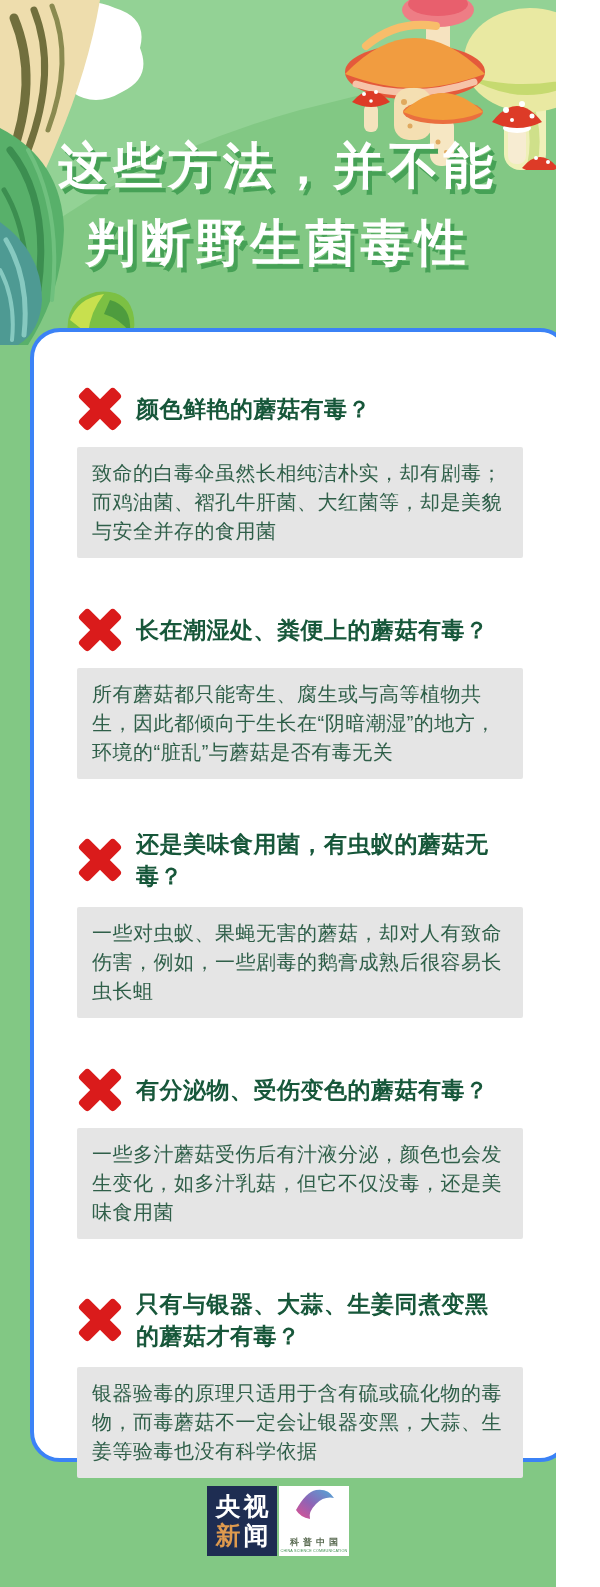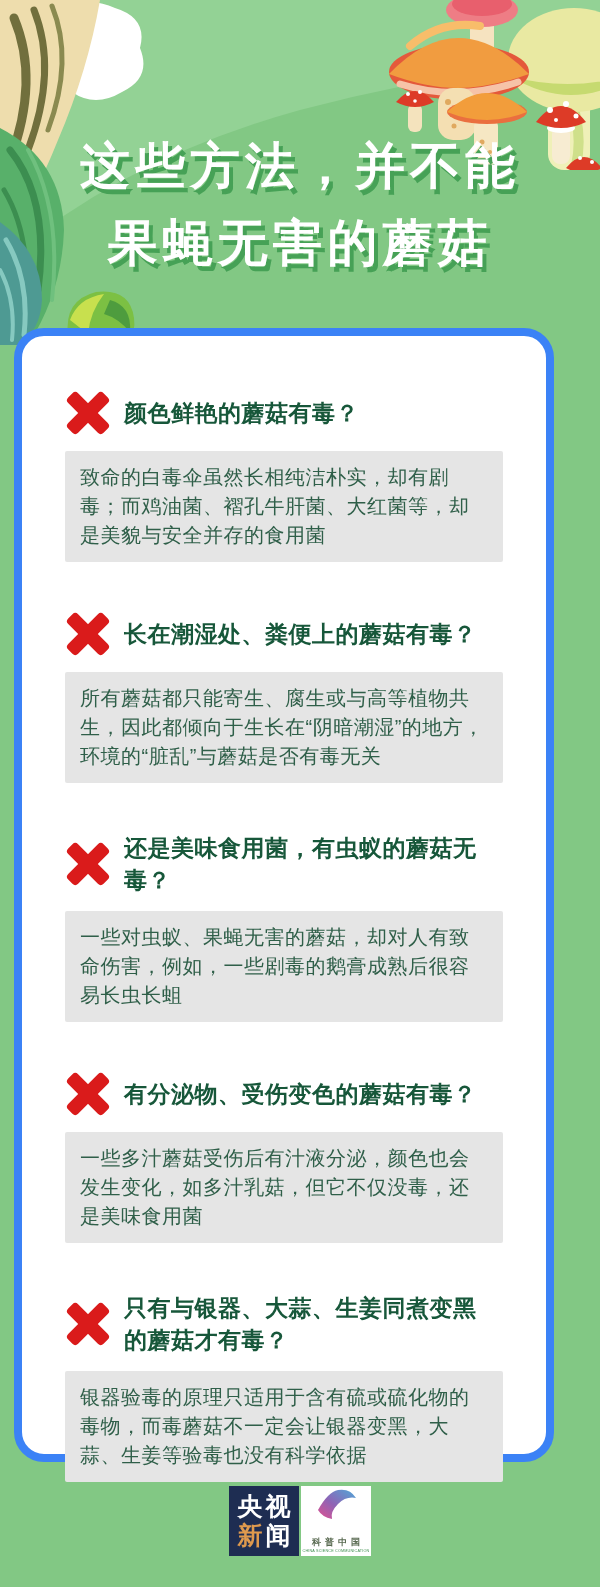--- a/index.html
+++ b/index.html
@@ -1,19 +1,19 @@
 <!DOCTYPE html>
 <html><head>
 <meta charset="utf-8">
 <style>
   html,body{margin:0;padding:0;}
   body{font-family:"Liberation Sans", sans-serif;}
   #poster{
     position:relative;
-    width:600px;
+    width:556px;
     height:1587px;
     background:#82c884;
     overflow:hidden;
   }
   .bg-band{position:absolute;top:0;left:0;z-index:0;}
   .landscape{position:absolute;top:0;left:0;z-index:1;}
   .mushrooms{position:absolute;top:0;right:0;z-index:1;}
 
   .title{
     position:absolute;
@@ -23,25 +23,25 @@
     color:#ffffff;
     font-size:50px;
     font-weight:bold;
     line-height:77px;
     letter-spacing:5px;
     text-shadow:4px 5px 0 #46a156;
   }
 
   .card{
     position:absolute;
-    left:14px;top:328px;
+    left:30px;top:328px;
     width:540px;height:1134px;
     box-sizing:border-box;
     background:#ffffff;
-    border:8px solid #3b82f6;
+    border:4px solid #3b82f6;
     border-radius:30px;
     padding:54px 43px 0 43px;
     z-index:3;
   }
   .section{margin-bottom:49px;}
   .sec-head{
     display:flex;
     align-items:center;
     gap:13px;
     margin-bottom:15px;
@@ -191,21 +191,21 @@
     <circle cx="50" cy="92" r="2" fill="#ffffff"></circle>
     <circle cx="45" cy="101" r="1.8" fill="#ffffff"></circle>
 
     <path d="M196,168 Q214,146 232,168 Q214,178 196,168 Z" fill="#dd3b27"></path>
     <circle cx="210" cy="158" r="2" fill="#ffffff"></circle>
     <circle cx="222" cy="162" r="2" fill="#ffffff"></circle>
   </svg>
 
   <div class="title">
     <div>这些方法，并不能</div>
-    <div>果蝇无害的蘑菇</div>
+    <div>判断野生菌毒性</div>
   </div>
 
   <div class="card">
 
     <div class="section">
       <div class="sec-head">
         <div class="xmark"></div>
         <div class="sec-heading">颜色鲜艳的蘑菇有毒？</div>
       </div>
       <div class="sec-body">致命的白毒伞虽然长相纯洁朴实，却有剧毒；而鸡油菌、褶孔牛肝菌、大红菌等，却是美貌与安全并存的食用菌</div>

